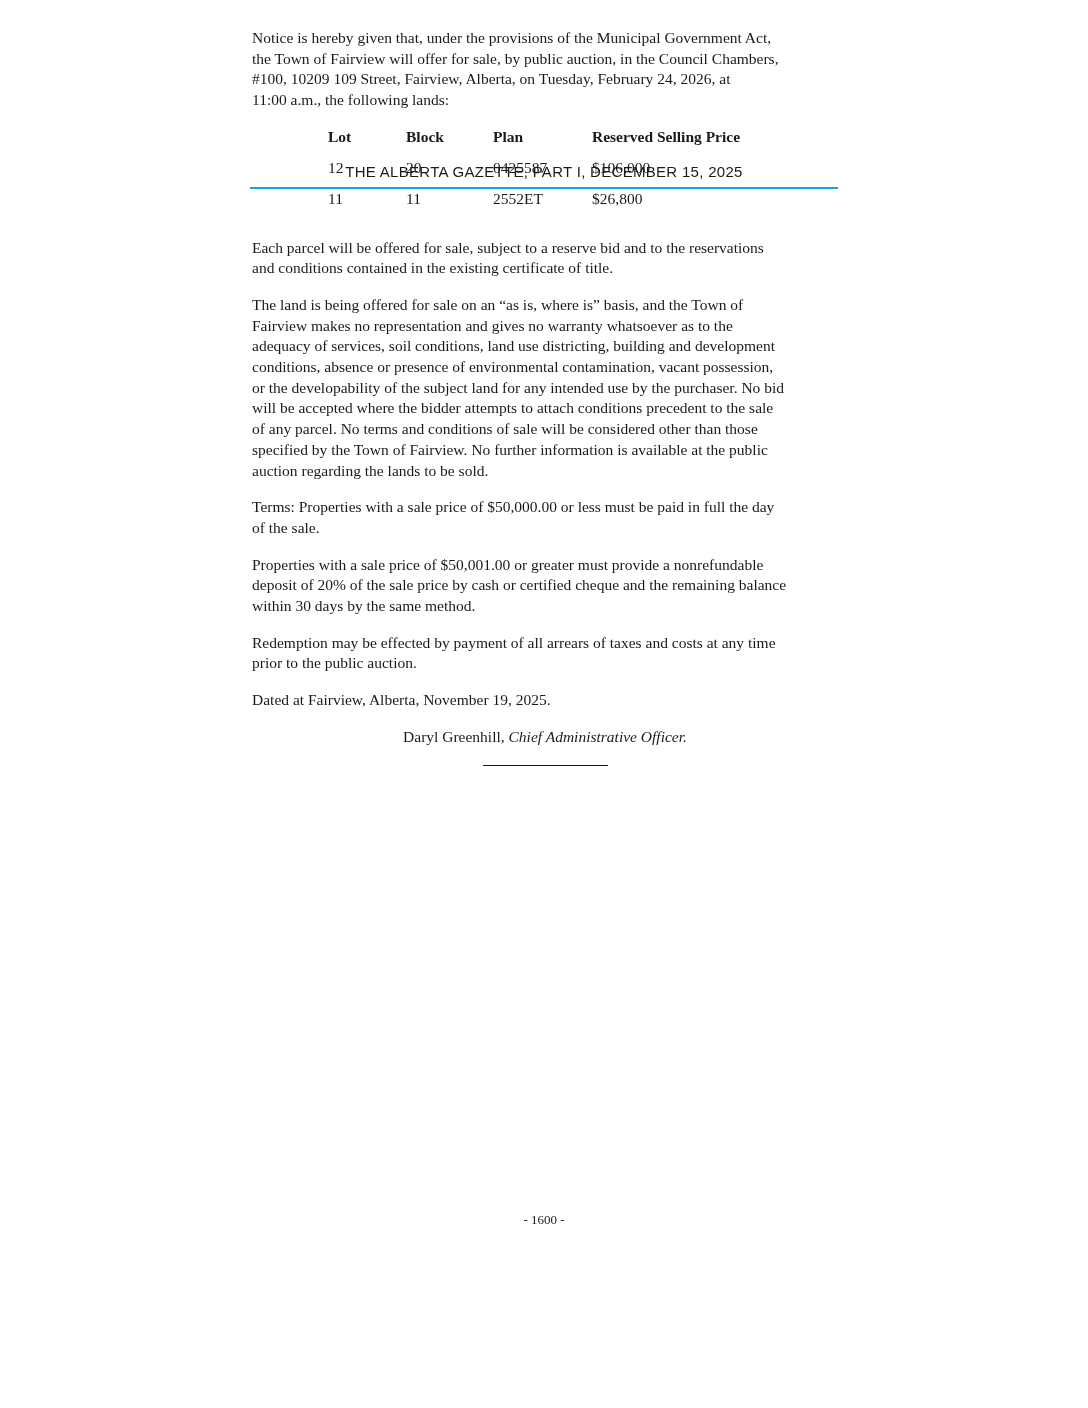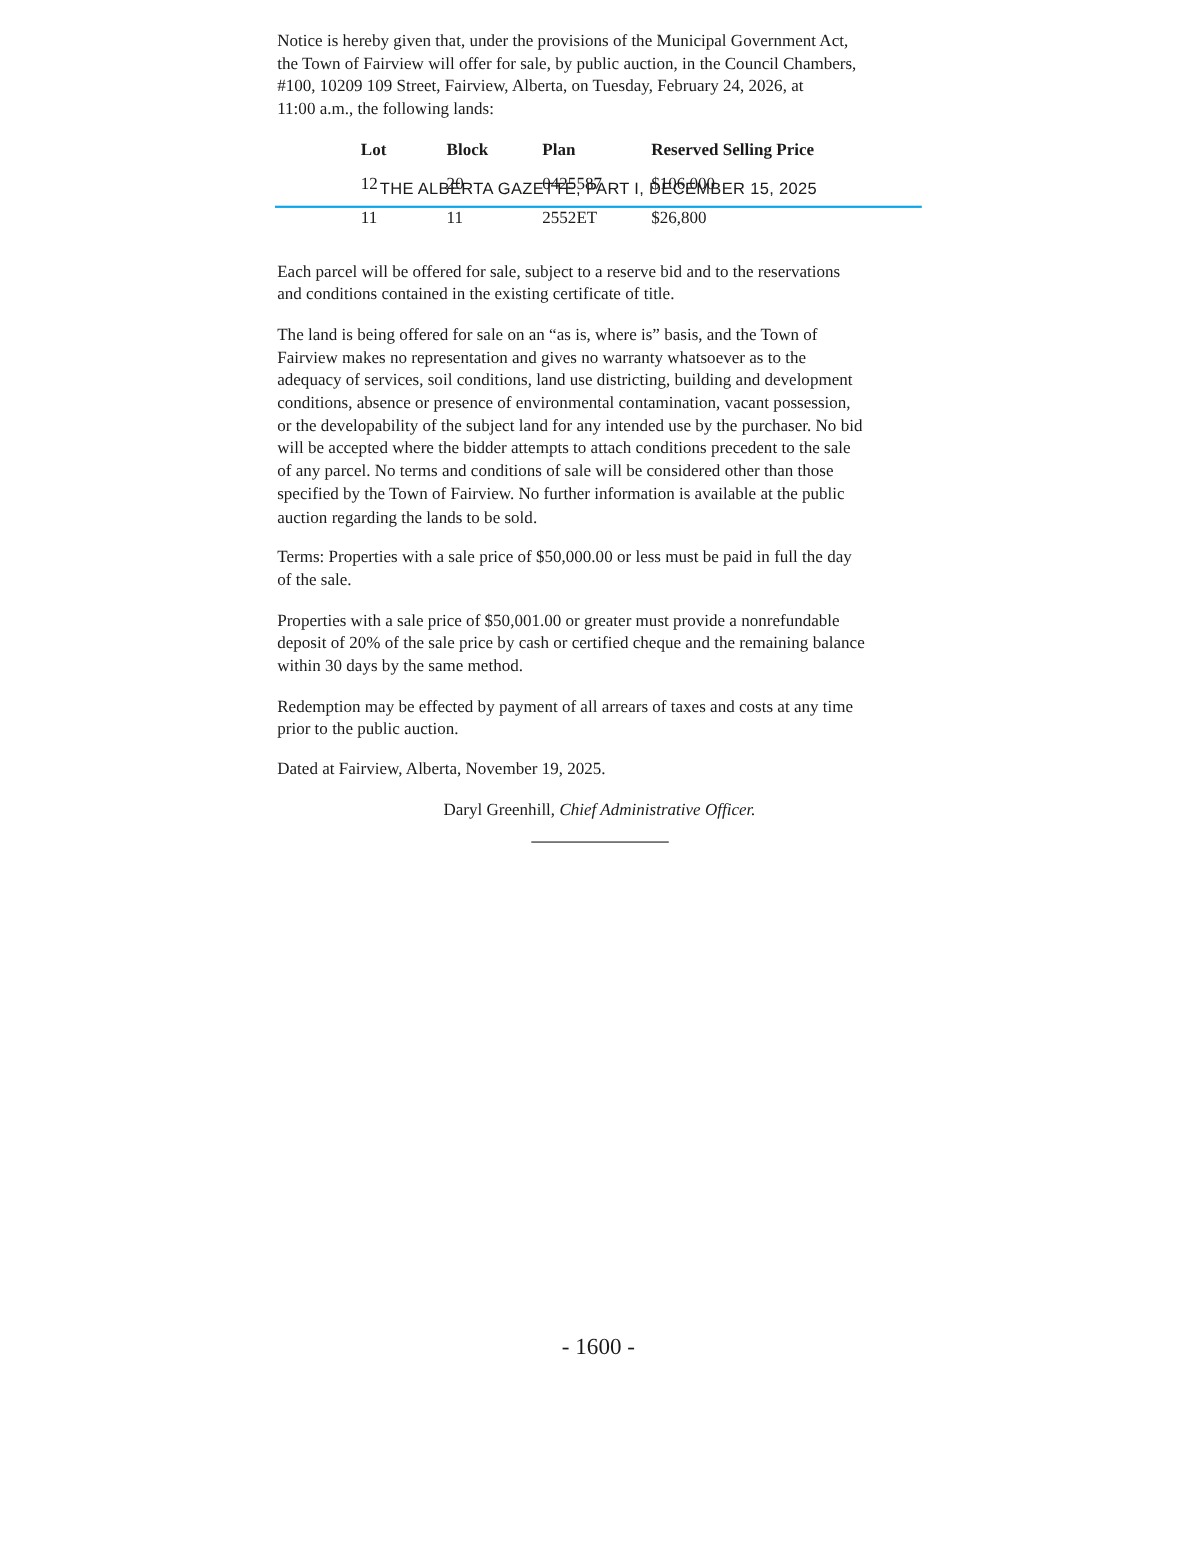--- a/index.html
+++ b/index.html
@@ -76,21 +76,21 @@
     border-top: 1px solid #1a1a1a;
     height: 0;
   }
   .page-footer {
     position: absolute;
     left: 0;
     top: 1212px;
     width: 1088px;
     text-align: center;
     font-family: "Liberation Serif", serif;
-    font-size: 21px;
+    font-size: 13px;
   }
 </style>
 </head>
 <body>
 
 <div class="page">
 
   <div class="running-header">
     <span>THE ALBERTA GAZETTE, PART I, DECEMBER 15, 2025</span>
   </div>

